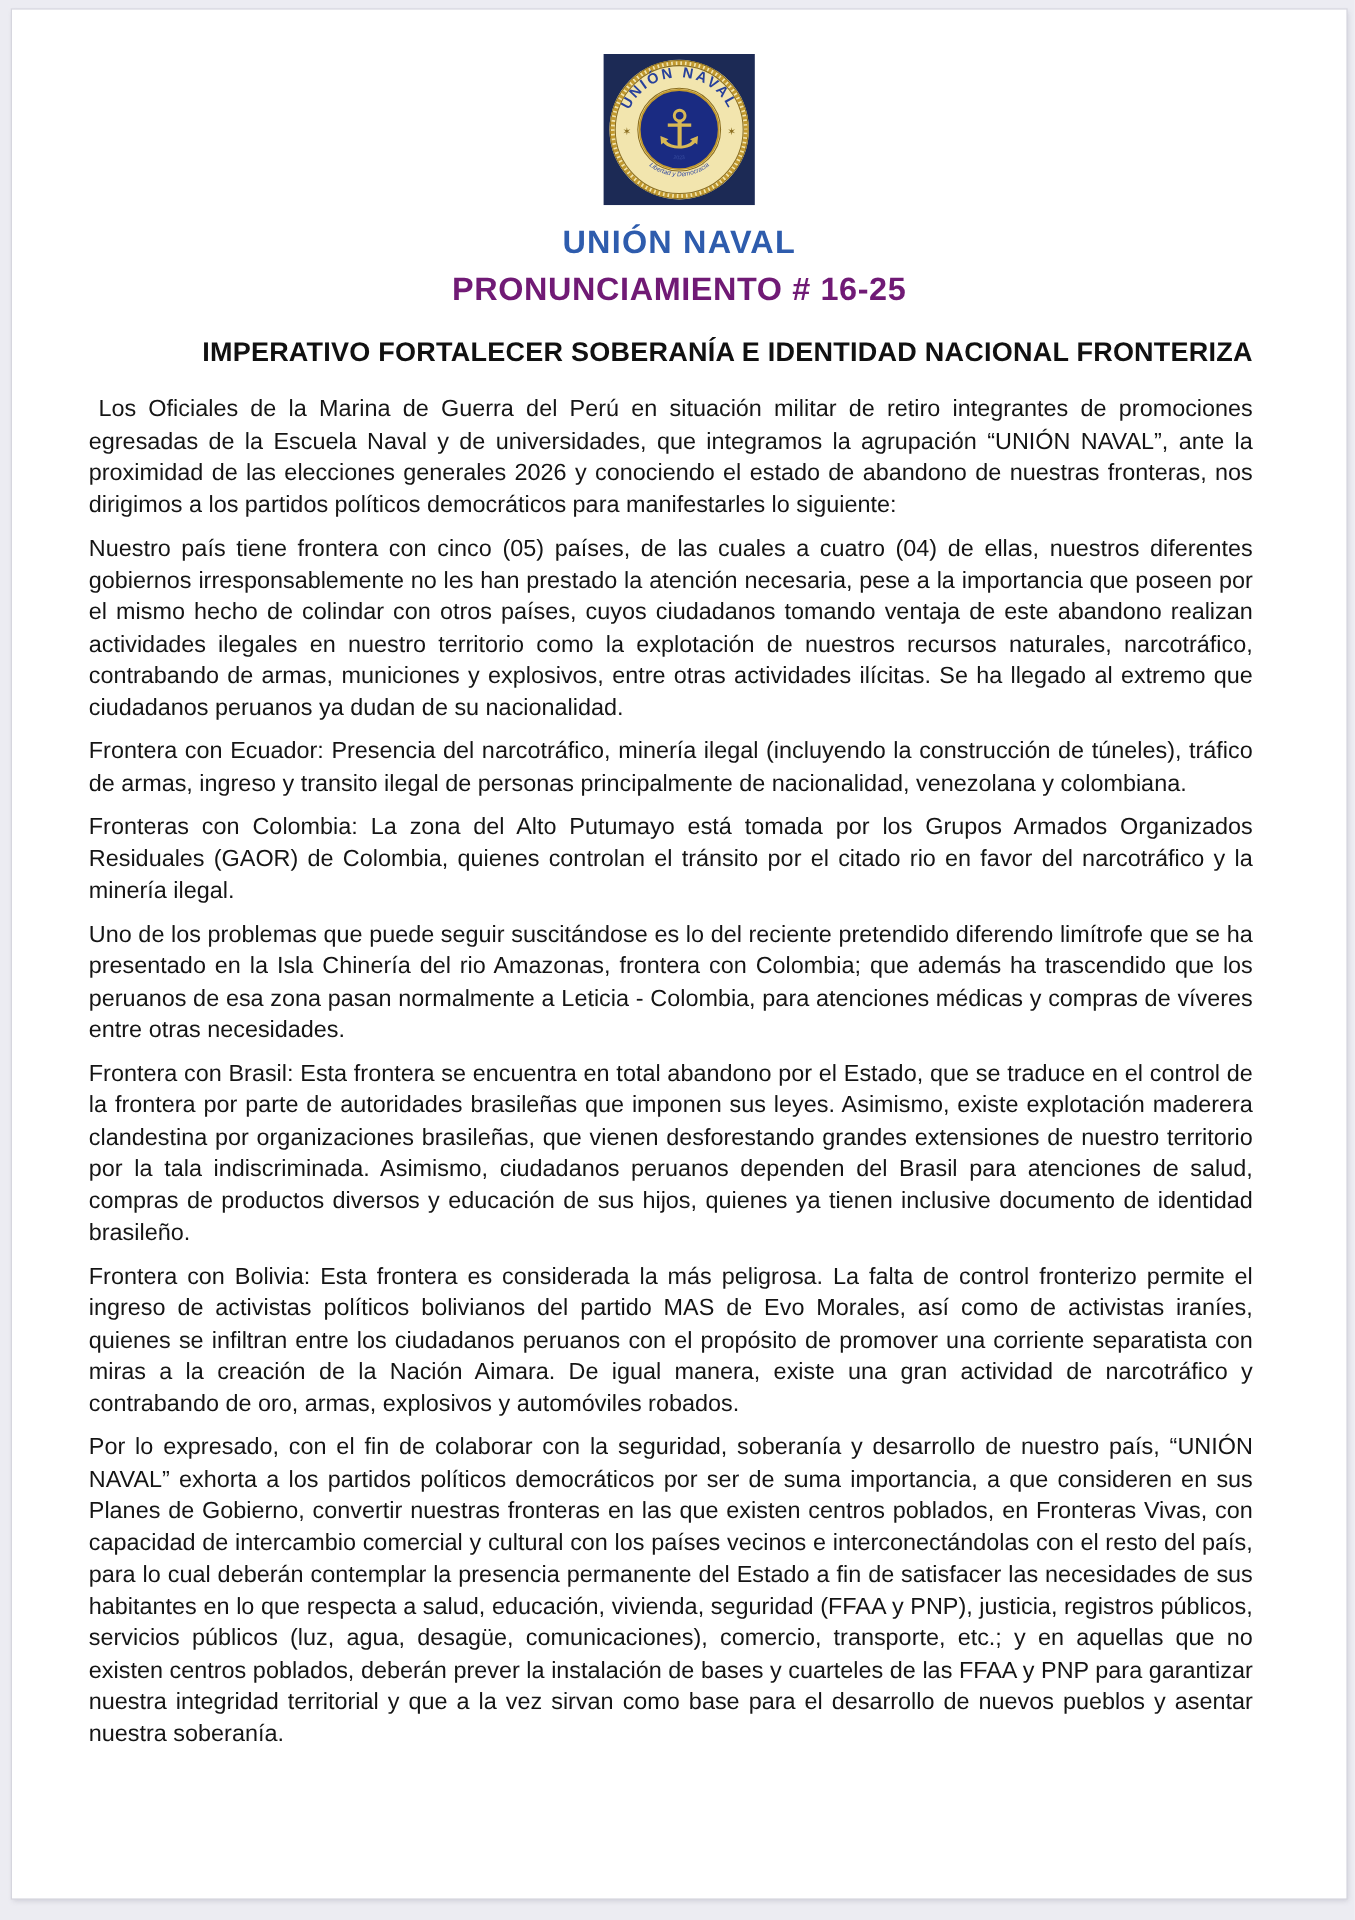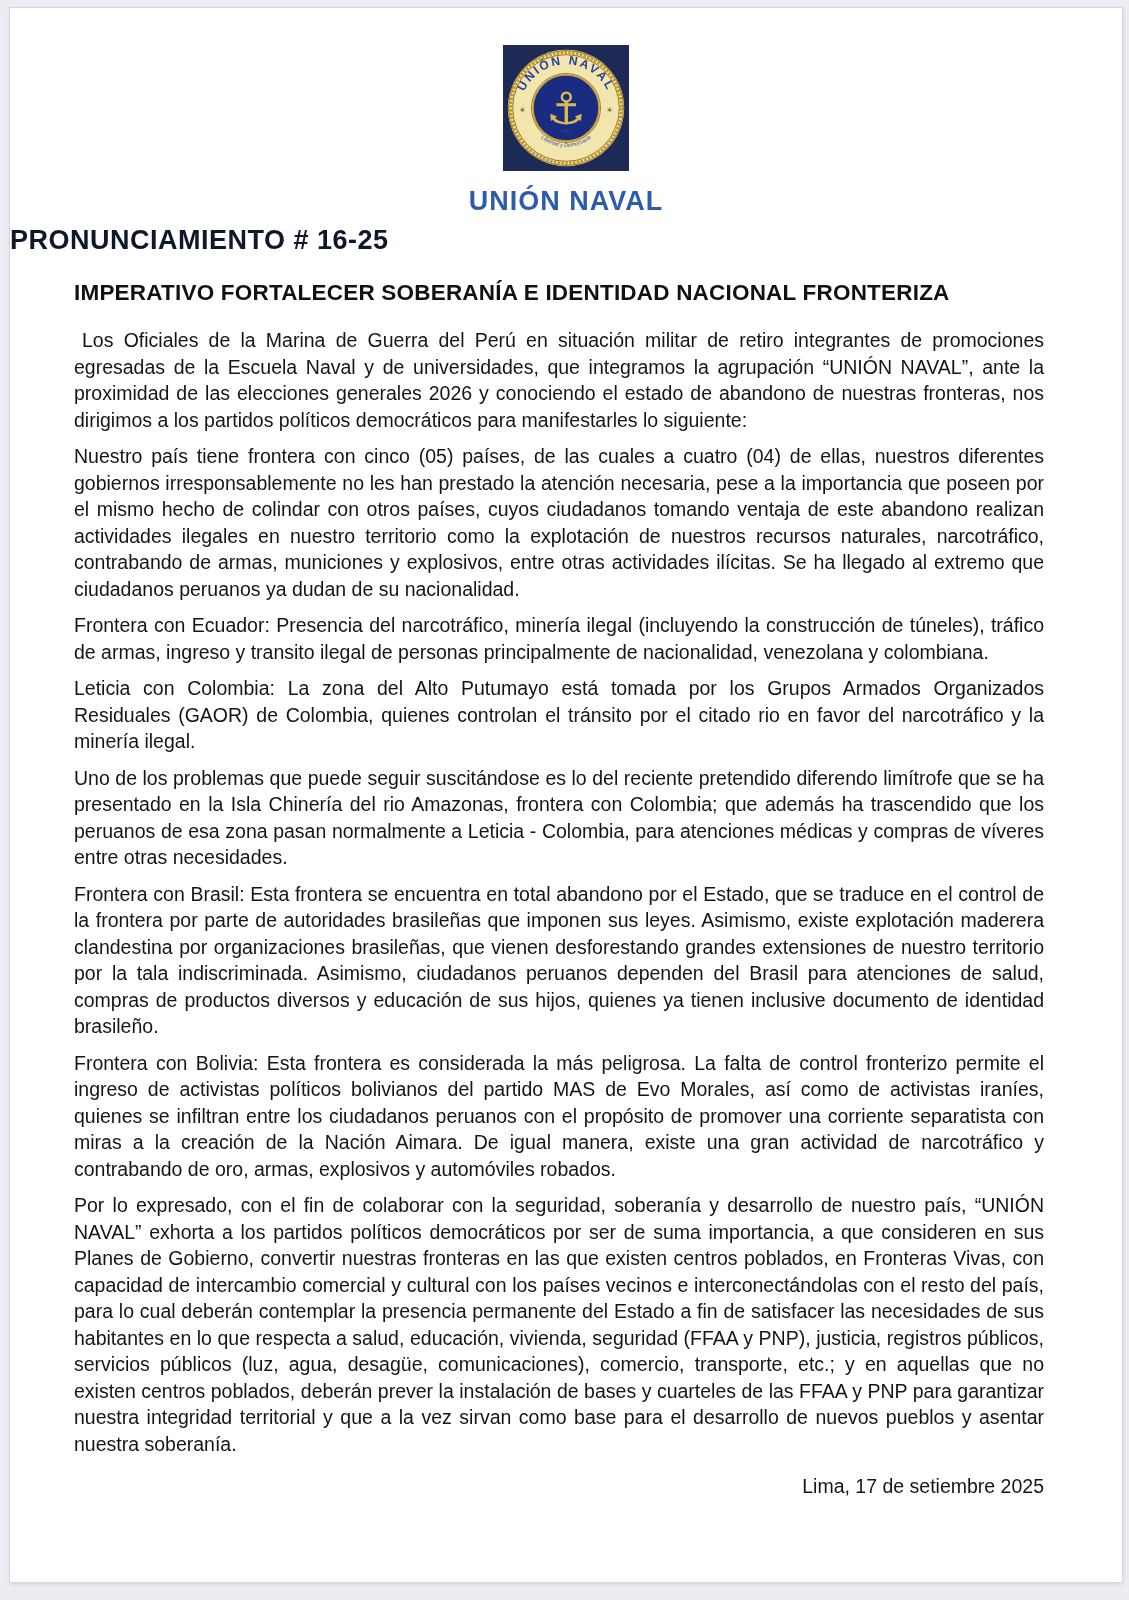--- a/index.html
+++ b/index.html
@@ -17,25 +17,25 @@
     overflow:hidden;
   }
   .content{padding:0 78px 0 64px;}
   .logo-wrap{text-align:center;margin-top:37px;}
   .seal-img{width:128px;height:126px;display:inline-block;}
   .org-title{
     text-align:center;font-weight:bold;font-size:27px;
     letter-spacing:1px;margin-top:11px;
   }
   .doc-title{
-    text-align:left;font-weight:bold;font-size:27px;color:#0f172a;
+    text-align:center;font-weight:bold;font-size:27px;color:#701a75;
     margin-top:8px;letter-spacing:.5px;
   }
   .subject{
-    text-align:left;font-weight:bold;font-size:22.5px;color:#111;
+    text-align:right;font-weight:bold;font-size:22.5px;color:#111;
     margin-top:24px;margin-bottom:21px;letter-spacing:.2px;
   }
   .bodytext p{
     font-size:19.5px;line-height:26.5px;color:#151515;
     text-align:justify;margin:0 0 10px 0;
   }
   .bodytext p.indent{text-indent:8px;}
   .bodytext b{font-weight:normal;}
   .dateline{
     font-size:19.5px;line-height:26.5px;color:#151515;
@@ -84,23 +84,22 @@
 
   <div class="doc-title">PRONUNCIAMIENTO # 16-25</div>
 
   <div class="content">
     <div class="subject">IMPERATIVO FORTALECER SOBERANÍA E IDENTIDAD NACIONAL FRONTERIZA</div>
 
     <div class="bodytext">
       <p class="indent"><span>Los Oficiales de la Marina de Guerra del Perú en situación militar de retiro integrantes de promociones egresadas de la Escuela Naval y de universidades, que integramos la agrupación </span><b>“UNIÓN NAVAL”,</b><span> ante la proximidad de las elecciones generales 2026 y conociendo el estado de abandono de nuestras fronteras, nos dirigimos a los partidos políticos democráticos para manifestarles lo siguiente:</span></p>
       <p><span>Nuestro país tiene frontera con cinco (05) países, de las cuales a cuatro (04) de ellas, nuestros diferentes gobiernos irresponsablemente no les han prestado la atención necesaria, pese a la importancia que poseen por el mismo hecho de colindar con otros países, cuyos ciudadanos tomando ventaja de este abandono realizan actividades ilegales en nuestro territorio como la explotación de nuestros recursos naturales, narcotráfico, contrabando de armas, municiones y explosivos, entre otras actividades ilícitas. Se ha llegado al extremo que ciudadanos peruanos ya dudan de su nacionalidad.</span></p>
       <p><b>Frontera con Ecuador</b><span>: Presencia del narcotráfico, minería ilegal (incluyendo la construcción de túneles), tráfico de armas, ingreso y transito ilegal de personas principalmente de nacionalidad, venezolana y colombiana.</span></p>
-      <p><b>Leticia con Colombia</b><span>:  La zona del Alto Putumayo está tomada por los Grupos Armados Organizados Residuales (GAOR) de Colombia, quienes controlan el tránsito por el citado rio en favor del narcotráfico y la minería ilegal.</span></p>
+      <p><b>Fronteras con Colombia</b><span>:  La zona del Alto Putumayo está tomada por los Grupos Armados Organizados Residuales (GAOR) de Colombia, quienes controlan el tránsito por el citado rio en favor del narcotráfico y la minería ilegal.</span></p>
       <p><span>Uno de los problemas que puede seguir suscitándose es lo del reciente pretendido diferendo limítrofe que se ha presentado en la Isla Chinería del rio Amazonas, frontera con Colombia; que además ha trascendido que los peruanos de esa zona pasan normalmente a Leticia - Colombia, para atenciones médicas y compras de víveres entre otras necesidades.</span></p>
       <p><b>Frontera con Brasil:</b><span> Esta frontera se encuentra en total abandono por el Estado, que se traduce en el control de la frontera por parte de autoridades brasileñas que imponen sus leyes. Asimismo, existe explotación maderera clandestina por organizaciones brasileñas, que vienen desforestando grandes extensiones de nuestro territorio por la tala indiscriminada. Asimismo, ciudadanos peruanos dependen del Brasil para atenciones de salud, compras de productos diversos y educación de sus hijos, quienes ya tienen inclusive documento de identidad brasileño.</span></p>
       <p><b>Frontera con Bolivia:</b><span> Esta frontera es considerada la más peligrosa. La falta de control fronterizo permite el ingreso de activistas políticos bolivianos del partido MAS de Evo Morales, así como de activistas iraníes, quienes se infiltran entre los ciudadanos peruanos con el propósito de promover una corriente separatista con miras a la creación de la Nación Aimara. De igual manera, existe una gran actividad de narcotráfico y contrabando de oro, armas, explosivos y automóviles robados.</span></p>
       <p><span>Por lo expresado, con el fin de colaborar con la seguridad, soberanía y desarrollo de nuestro país, </span><b>“UNIÓN NAVAL”</b><span> exhorta a los </span><b>partidos políticos democráticos</b><span> por ser de suma importancia, a que consideren en sus </span><b>Planes de Gobierno,</b><span> convertir nuestras fronteras en las que existen centros poblados, en Fronteras Vivas, con capacidad de intercambio comercial y cultural con los países vecinos e interconectándolas con el resto del país, para lo cual deberán contemplar la presencia permanente del Estado a fin de satisfacer las necesidades de sus habitantes en lo que respecta a salud, educación, vivienda, seguridad (FFAA y PNP), justicia, registros públicos, servicios públicos (luz, agua, desagüe, comunicaciones), comercio, transporte, etc.; y en aquellas que no existen centros poblados, deberán prever la instalación de bases y cuarteles de las FFAA y PNP para garantizar nuestra integridad territorial y que a la vez sirvan como base para el desarrollo de nuevos pueblos y asentar nuestra soberanía.</span></p>
     </div>
 
-    <div class="dateline">Lima, 17 de setiembre 2025</div>
   </div>
 
 </div>
 
 </body></html>

